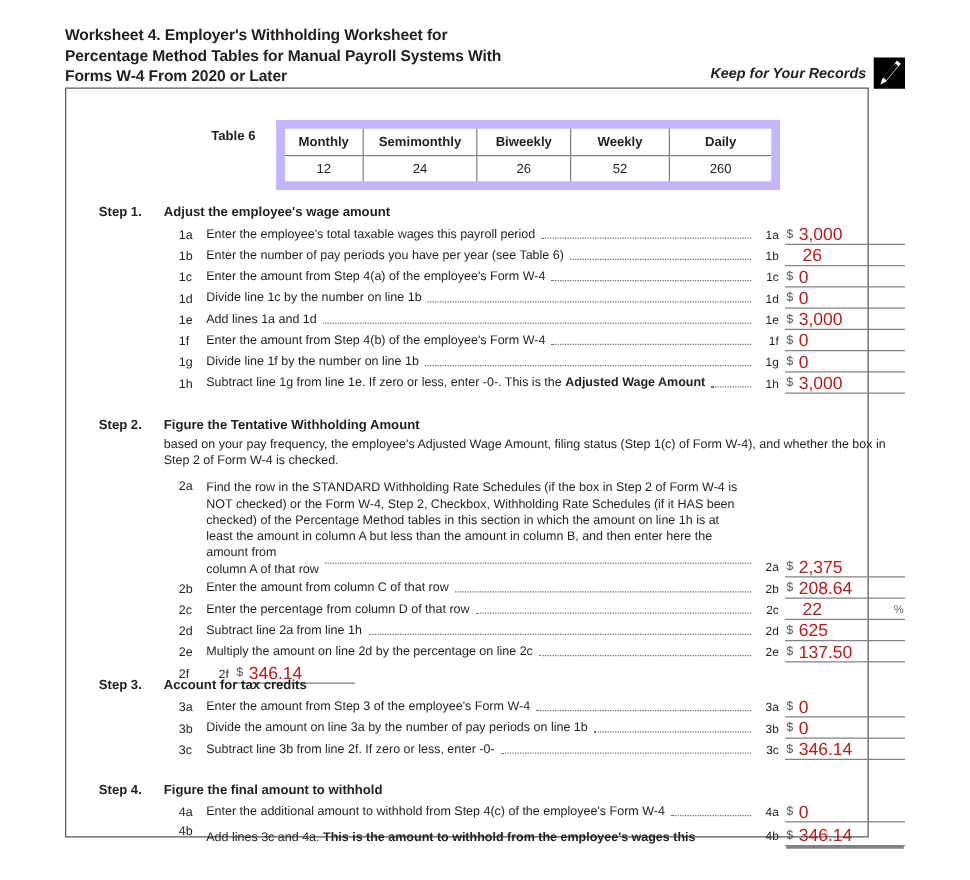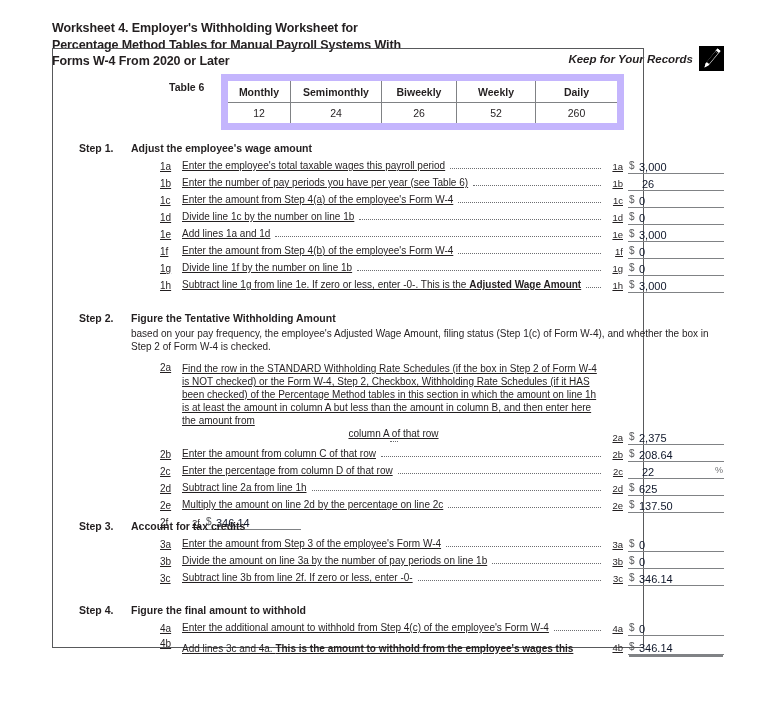--- a/index.html
+++ b/index.html
@@ -51,22 +51,22 @@
     background: #000;
     position: relative;
     flex: 0 0 auto;
   }
   .pen-box svg { display: block; }
 
   
   .frame {
     position: absolute;
     left: 52px;
-    top: 48px;
-    width: 592px;
+    top: 70px;
+    width: 643px;
     height: 600px;
     border: 1px solid #58595b;
     box-sizing: border-box;
   }
 
   
   .t6-wrap {
     position: absolute;
     left: 116px;
     top: 25px;
@@ -131,24 +131,23 @@
     font-size: 10px;
     line-height: 13px;
     margin-top: 1px;
     margin-bottom: 2px;
   }
 
   
   .line {
     display: flex;
     align-items: flex-end;
-    margin-left: 81px;
+    margin-left: 64px;
     min-height: 17px;
     position: relative;
-    text-decoration: underline;
   }
   .ln-code {
     width: 22px;
     flex: 0 0 auto;
     font-size: 10px;
     padding-bottom: 2px;
   }
   .ln-body {
     flex: 1 1 auto;
     position: relative;
@@ -194,38 +193,37 @@
     position: absolute;
     left: 1px;
     bottom: 2px;
     font-size: 10px;
     color: #58595b;
   }
   .ans .val {
     position: absolute;
     left: 11px;
     bottom: 0px;
-    font-size: 11px;
-    color: #0f172a;
+    font-size: 14px;
+    color: #b91c1c;
   }
   .ans .val.nocur { left: 14px; }
   .ans .pct {
     position: absolute;
     right: 1px;
     bottom: 3px;
     font-size: 9px;
     color: #6d6e71;
   }
 
   
   .multi .ln-body { flex-direction: column; align-items: stretch; }
   .multi-last {
     display: flex;
-    align-items: center;
-    flex-direction: column;
+    align-items: flex-start;
   }
   b.inl { font-weight: bold; }
 </style>
 </head>
 <body>
 
 <div class="ws-head">
   <div class="ws-title">
     <span class="tl">Worksheet 4. Employer's Withholding Worksheet for</span>
     <span class="tl">Percentage Method Tables for Manual Payroll Systems With</span>

